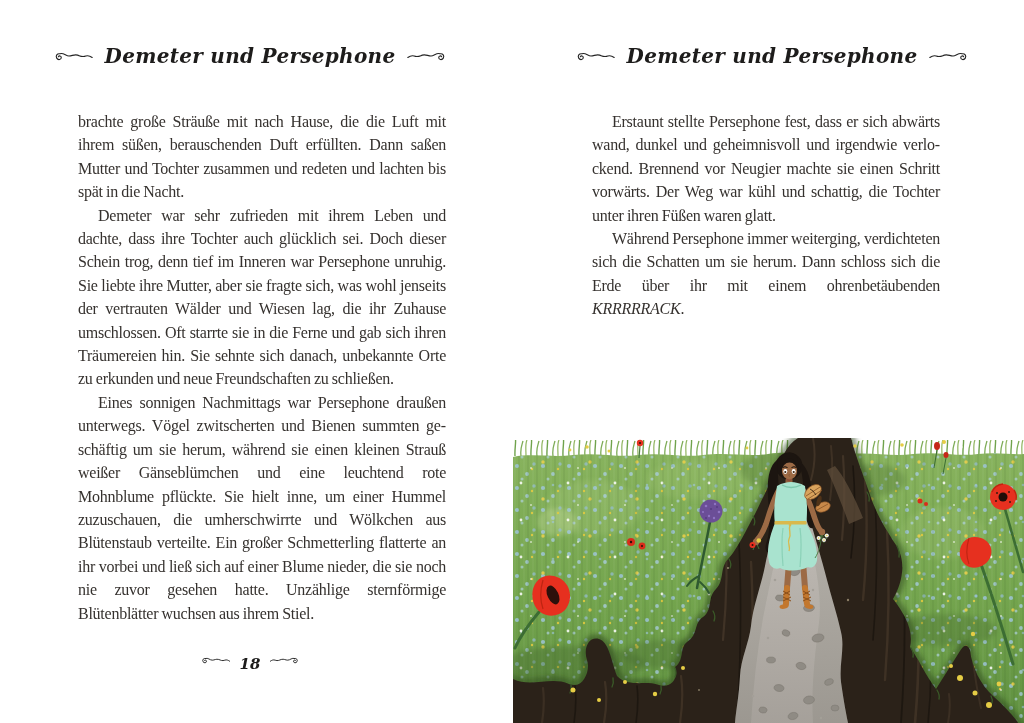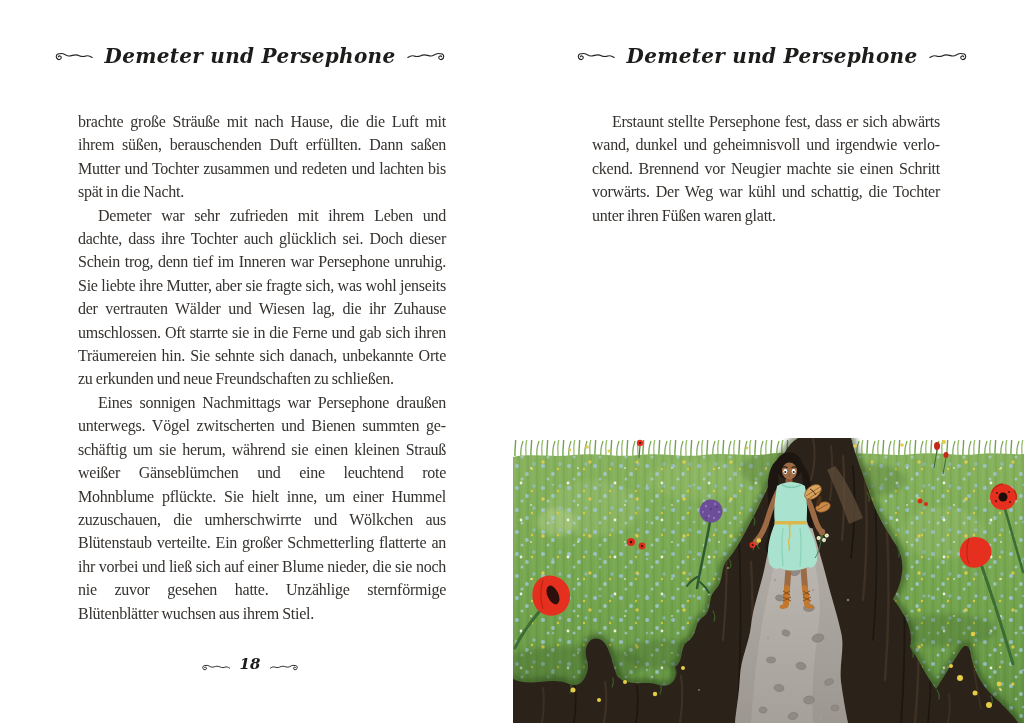--- a/index.html
+++ b/index.html
@@ -17,21 +17,21 @@
 
   .body-text{position:absolute;top:110px;font-size:16px;line-height:23.4px;
              letter-spacing:-0.25px;word-spacing:-0.5px;text-align:justify;color:#35312e;
              hyphens:manual;}
   .page.left  .body-text{left:78px;width:368px;}
   .page.right .body-text{left:80px;width:348px;}
   .para{margin:0;} .para.ind{text-indent:20px;}
   .sfx{font-style:italic;}
 
   .page-footer{position:absolute;top:655px;left:55px;width:390px;display:flex;
-               align-items:flex-end;justify-content:center;gap:9px;}
+               align-items:flex-start;justify-content:center;gap:9px;}
   .page-number{font-family:"DejaVu Serif",serif;font-style:italic;font-weight:bold;
                font-size:15px;color:#1d1c1b;}
 
   .illu{position:absolute;left:1px;top:438px;width:511px;height:285px;}
   .illu svg{display:block;}
 
   .c-chasm{fill:var(--chasm-brown,#2b2219);}
   .c-path{fill:var(--stone-path,#b7b3ac);}
   .c-poppy{fill:var(--poppy-red,#e6301f);}
   .c-allium{fill:var(--allium-purple,#6b4e97);}
@@ -92,20 +92,21 @@
       <h1 class="chapter-title">Demeter und Persephone</h1>
       <span class="orn flip">
         <svg viewBox="0 0 44 14" width="40" height="13">
             <path d="M42,8 C39.5,6.3 37.5,5.6 35,6.5 C31,8 29,6.5 26,5.5 C22,4.3 20,6.5 16.5,6.5 C13,6.5 10.5,2.5 6.5,4 M6.5,4 C3.5,3.5 1.5,6 3,8.8 C4.4,11.3 8.2,10.6 8,8 C7.9,6.2 5.6,5.8 4.8,7.3" fill="none" stroke="#242424" stroke-width="1.25" stroke-linecap="round"></path>
           </svg>
       </span>
     </header>
 
     <div class="body-text">
       <p class="para ind">Erstaunt stellte Persephone fest, dass er sich abwärts wand, dunkel und geheimnisvoll und irgendwie verlo­ckend. Brennend vor Neugier machte sie einen Schritt vorwärts. Der Weg war kühl und schattig, die Tochter unter ihren Füßen waren glatt.</p>
+      <p class="para ind"><span>Während Persephone immer weiterging, verdichteten sich die Schatten um sie herum. Dann schloss sich die Erde über ihr mit einem ohrenbetäubenden </span><em class="sfx">KRRRRRACK</em><span>.</span></p>
     </div>
 
     <div class="illu" role="img" aria-label="Persephone in einem mintgrünen Kleid steht auf einem steinigen Weg, der sich durch einen dunklen Spalt in einer blühenden Wiese mit Mohnblumen abwärts windet; ein Schmetterling sitzt am Felsrand">
       <svg viewBox="0 0 511 285" width="511" height="285">
         <defs>
           <linearGradient id="grassGrad" x1="0" y1="0" x2="0" y2="1">
             <stop offset="0" stop-color="#8ab45f"></stop>
               <stop offset=".55" stop-color="#74a54e"></stop>
               <stop offset="1" stop-color="#5f9040"></stop>
           </linearGradient>

